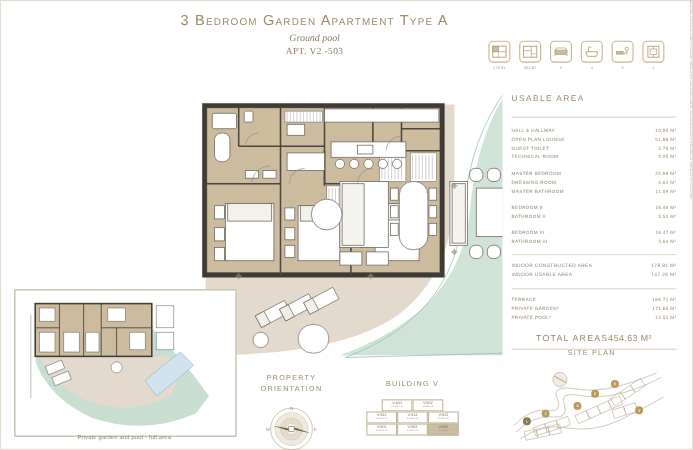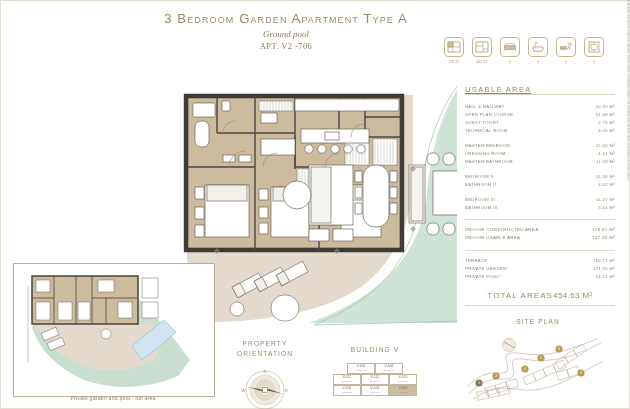--- a/index.html
+++ b/index.html
@@ -70,23 +70,22 @@
     position:absolute;left:12px;top:394px;width:200px;
     text-align:center;font-size:5.2px;color:#8d8371;letter-spacing:.2px;
   }
 
   
   .right-panel{
     position:absolute;left:464px;top:84px;width:150px;
   }
   .panel-title{
     font-size:7.6px;letter-spacing:1.3px;color:#9a8a68;
-    padding-bottom:0;border-bottom:1px solid #ddd5c4;margin-bottom:8px;
+    padding-bottom:12px;border-bottom:1px solid #ddd5c4;margin-bottom:8px;
     white-space:nowrap;
-    text-decoration:underline;
   }
   .area-group{margin-bottom:7px;}
   .area-row{
     display:flex;justify-content:space-between;align-items:baseline;
     font-size:4.2px;letter-spacing:.35px;color:#8d8270;line-height:1.9;
     white-space:nowrap;
   }
   .area-row .lbl{text-transform:uppercase;}
   .area-row .val{color:#96886b;}
   .sep{height:1px;background:#e2dbcc;margin:4px 0 6px;}
@@ -140,21 +139,21 @@
 </style>
 </head>
 <body>
 
 <div class="sheet">
 
   <div class="header">
     <div class="title-block">
       <div class="main-title">3 Bedroom Garden Apartment Type A</div>
       <div class="sub-title">Ground pool</div>
-      <div class="apt-code">APT. V2 -706</div>
+      <div class="apt-code">APT. V2 -503</div>
     </div>
 
     <div class="icon-row">
       <div class="icon-cell">
         <div class="icon-box">
           <svg width="14" height="14" viewBox="0 0 14 14">
             <rect x="1" y="2" width="12" height="10" fill="none" stroke="#b09c6f" stroke-width=".8"></rect>
             <rect x="1" y="2" width="5" height="5" fill="#cbbda3" stroke="#b09c6f" stroke-width=".6"></rect>
             <path d="M6 2v10M1 7h12" stroke="#b09c6f" stroke-width=".6"></path>
           </svg>

